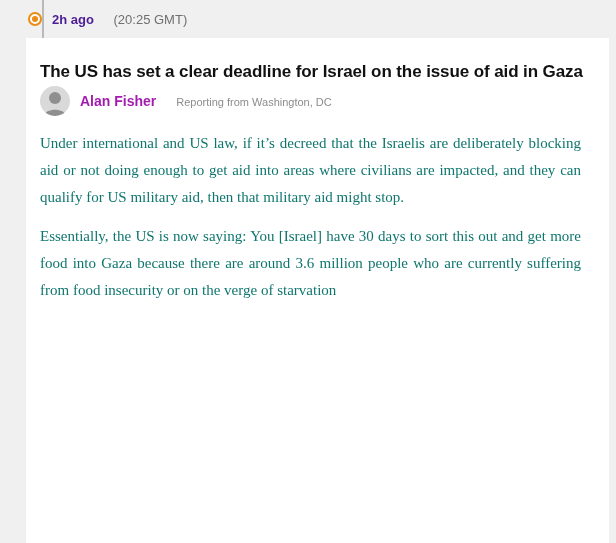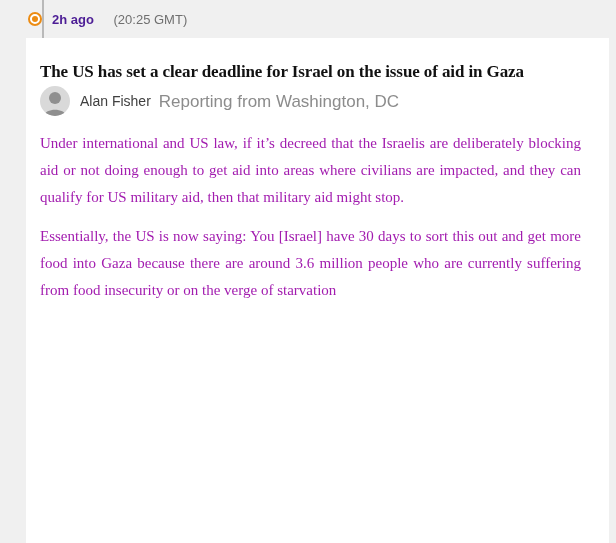--- a/index.html
+++ b/index.html
@@ -73,21 +73,21 @@
   }
 
   .headline {
     margin: 0;
     max-width: 548px;
     font-size: 17px;
     line-height: 28px;
     font-weight: bold;
     letter-spacing: -0.1px;
     color: #111111;
-    font-family: Liberation Serif, serif;
+    font-family: Liberation Sans, sans-serif;
   }
 
   .author-row {
     display: flex;
     align-items: center;
     margin: 0 0 14px 0;
     height: 30px;
   }
   .avatar {
     width: 30px;
@@ -97,36 +97,36 @@
     overflow: hidden;
     flex: 0 0 auto;
     display: flex;
     align-items: flex-end;
     justify-content: center;
   }
   .avatar svg { display: block; }
   .author-name {
     margin-left: 10px;
     font-size: 14px;
-    font-weight: normal;
-    color: #404040;
+    font-weight: bold;
+    color: #a21caf;
   }
   .author-byline {
-    margin-left: 8px;
-    font-size: 17px;
+    margin-left: 20px;
+    font-size: 11px;
     color: #8c8c8c;
     padding-top: 2px;
   }
 
   .post-body p {
     margin: 0 13px 12px 0;
     font-family: "Liberation Serif", serif;
     font-size: 15px;
     line-height: 27px;
-    color: #a21caf;
+    color: #0f766e;
     text-align: justify;
     hyphens: auto;
     -webkit-hyphens: auto;
   }
 </style>
 </head>
 <body>
 
 <div class="timeline-rail"></div>
 

